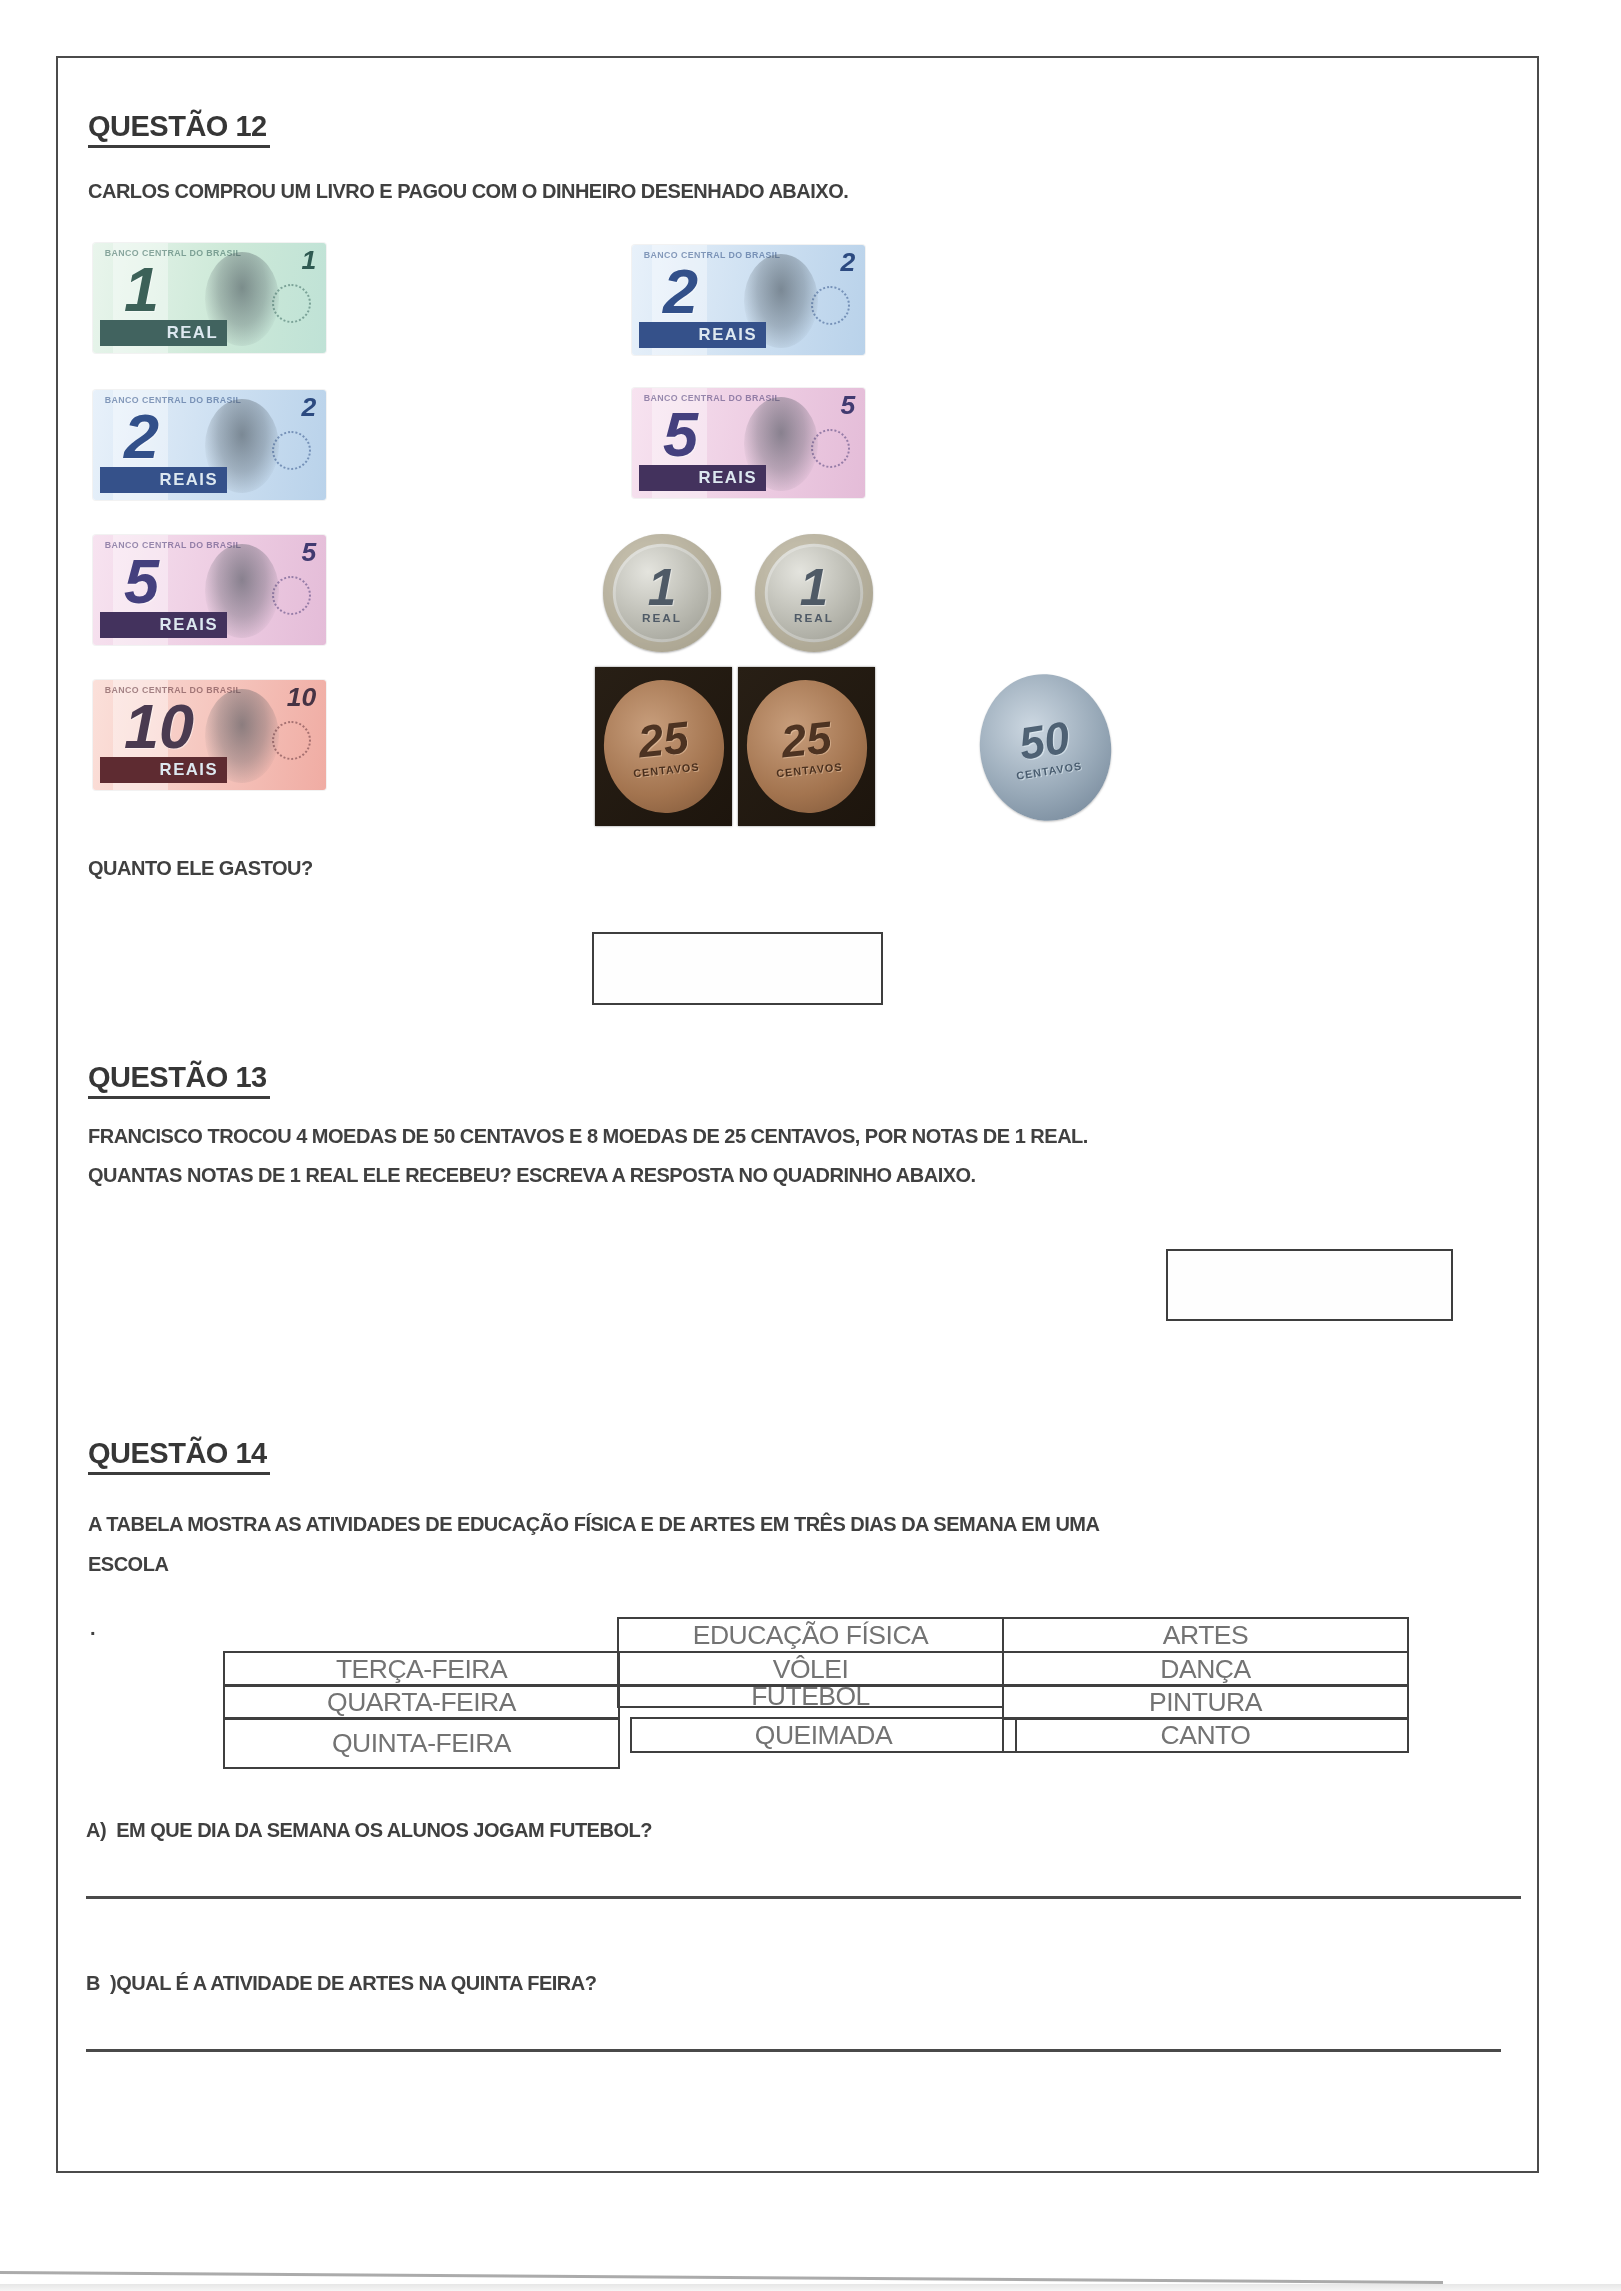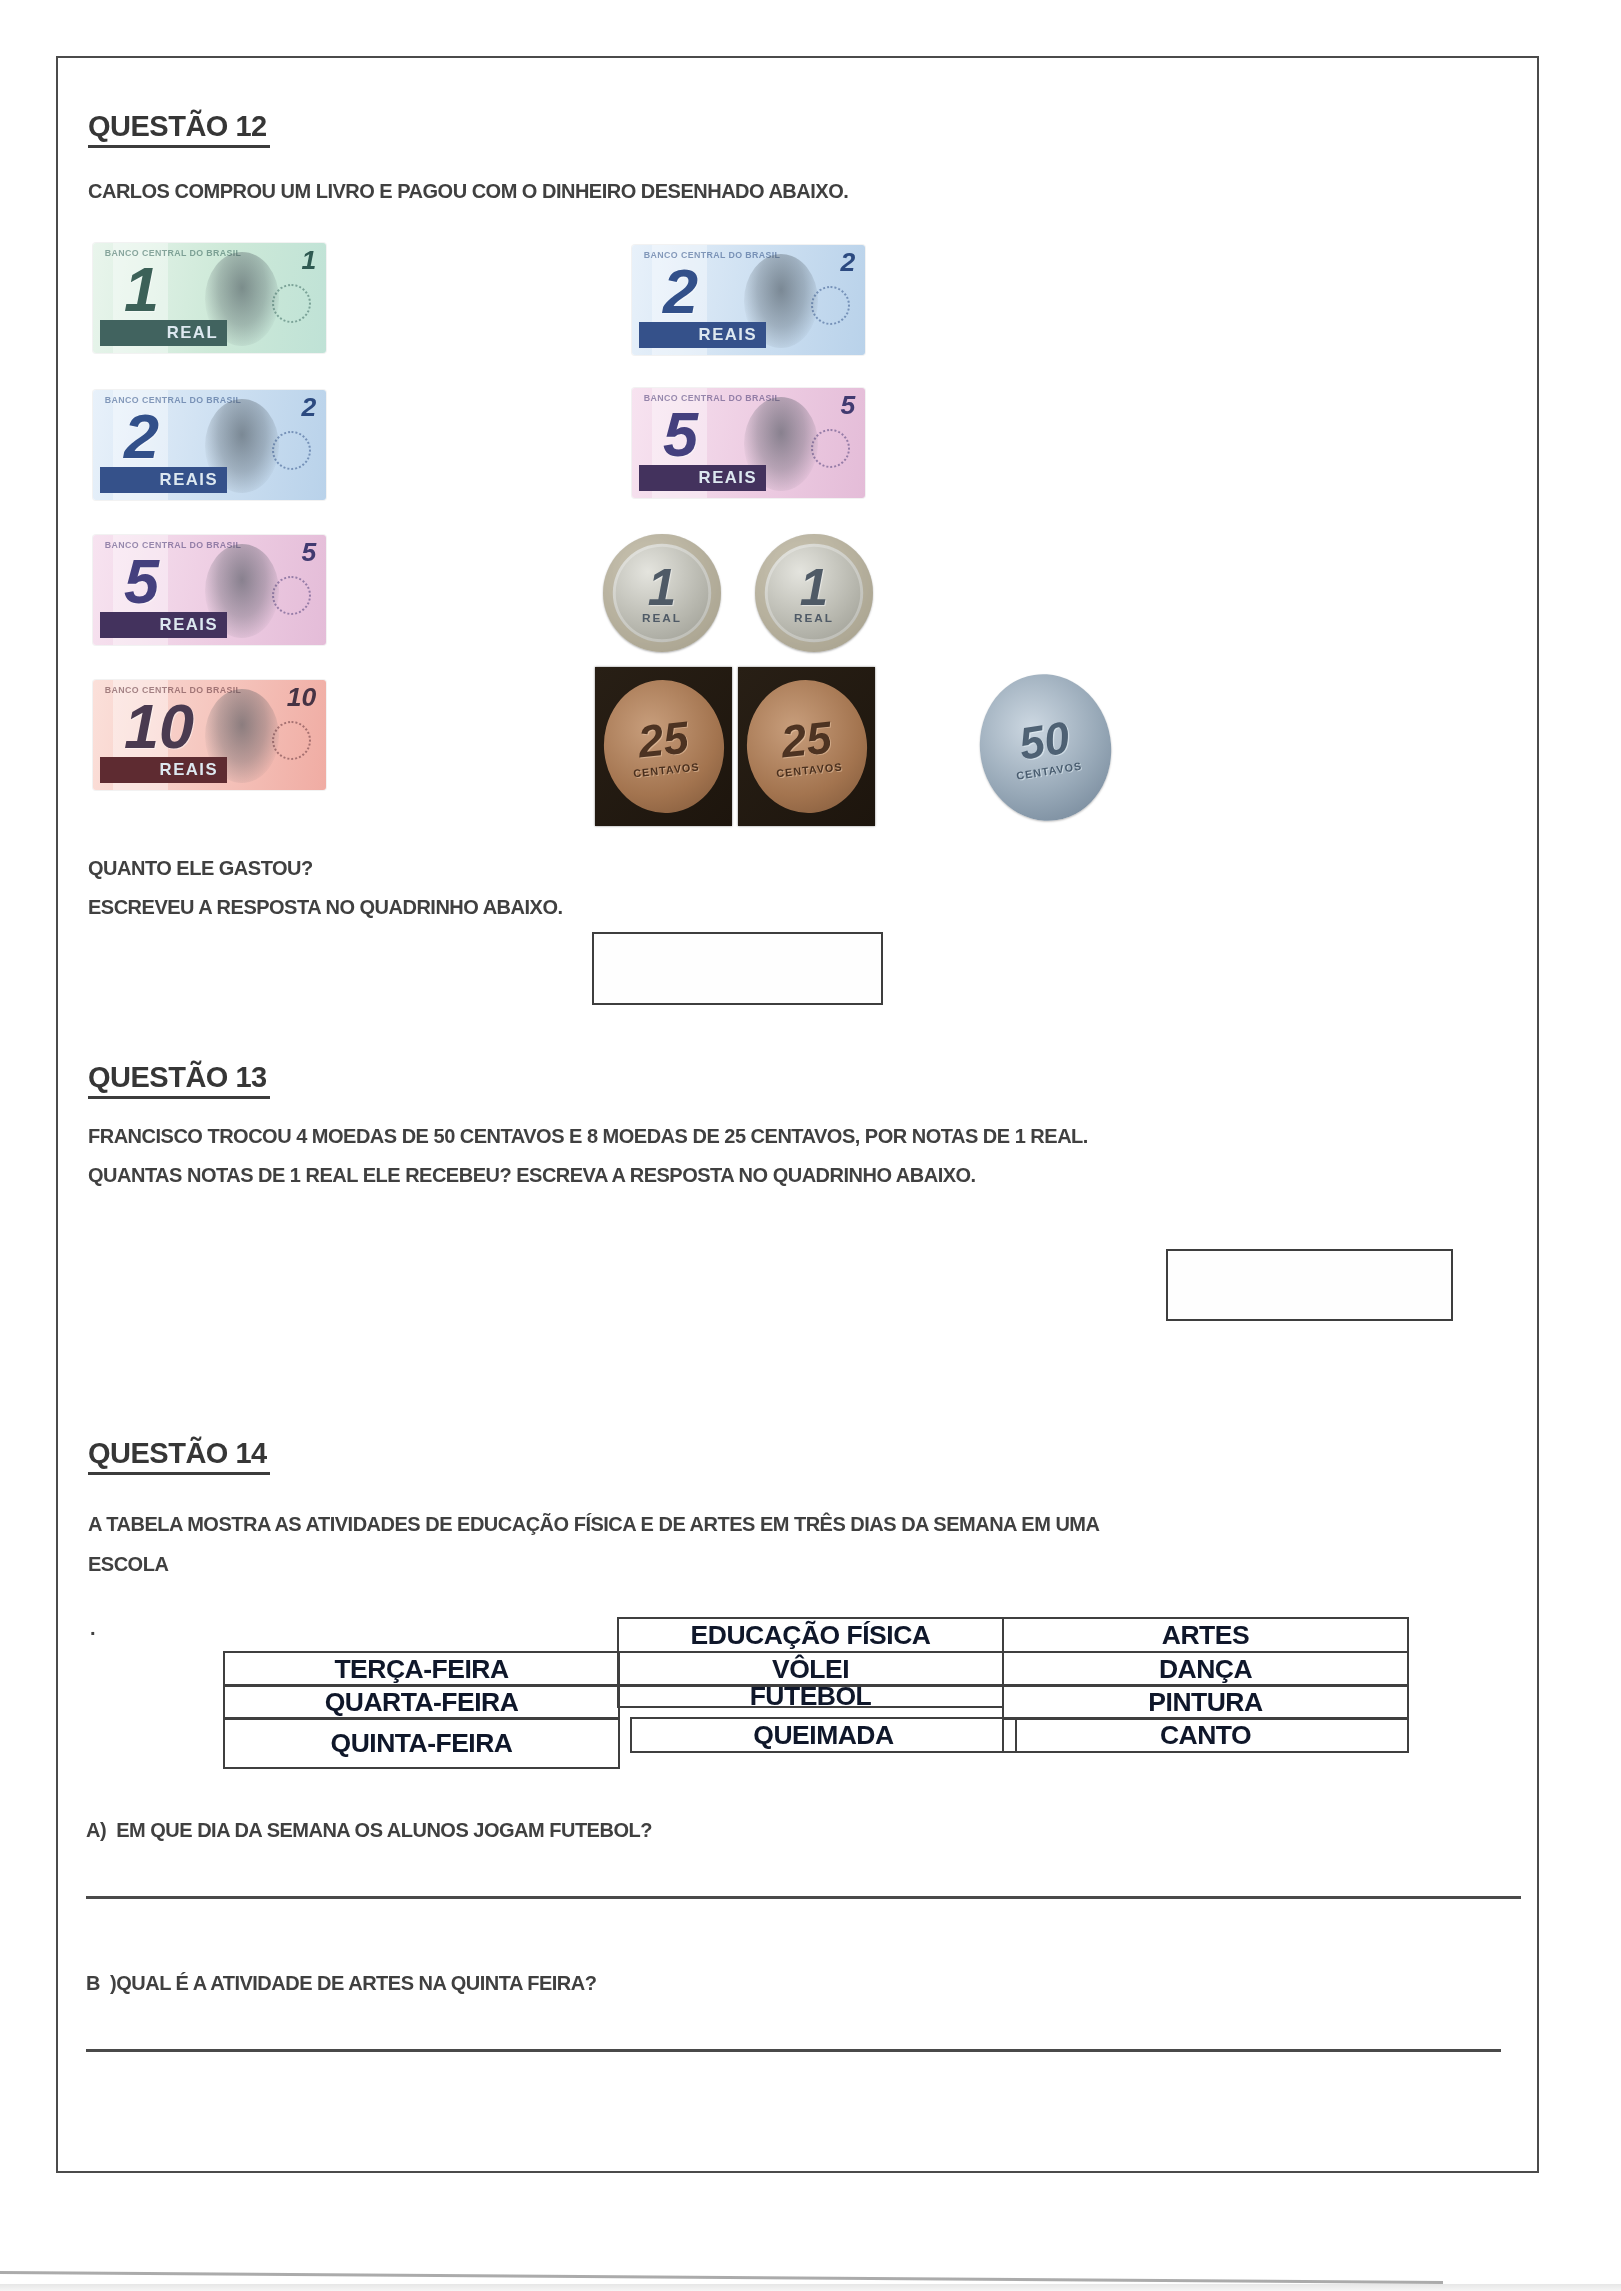--- a/index.html
+++ b/index.html
@@ -56,21 +56,21 @@
   .coin--25{position:relative;width:120px;height:133px;color:rgba(62,38,22,.9);transform:rotate(-6deg);
       background:radial-gradient(circle at 40% 35%, #c89e7c 0%, #a3744f 60%, #7d5638 100%);
       text-shadow:1px 1px 0 rgba(255,225,195,.4);}
   .coin--25 .v{font-size:45px;} .coin--25 .w{font-size:10.8px;letter-spacing:1px;margin-top:2px;}
   .coin--50{width:131px;height:147px;color:rgba(55,75,95,.85);transform:rotate(-9deg);
       background:radial-gradient(circle at 42% 35%, #cdd8e2 0%, #98a9b8 55%, #6d8093 100%);
       text-shadow:1px 1px 0 rgba(235,245,252,.55);box-shadow:0 1px 2px rgba(0,0,0,.25);}
   .coin--50 .v{font-size:45px;} .coin--50 .w{font-size:10.8px;letter-spacing:1px;margin-top:2px;}
   
   .cell{position:absolute;border:2.9px solid #3f3f3f;box-sizing:border-box;display:flex;align-items:center;
-        justify-content:center;font-size:26.5px;font-weight:bold;letter-spacing:-0.5px;color:#0f172a;background:transparent;}
+        justify-content:center;font-size:26.5px;font-weight:normal;letter-spacing:-0.5px;color:#737373;background:transparent;}
   
   .artifact-line{position:absolute;left:-7.8px;top:2276px;width:1451px;height:2.9px;background:#8f8f8f;
         transform:rotate(0.4deg);opacity:.75;}
   .artifact-edge{position:absolute;left:0;top:2284px;width:100%;height:7.8px;
         background:linear-gradient(to bottom, #c9c9c9, #efefef);opacity:.45;}
 </style>
 </head>
 <body>
 
 <div class="sheet">
@@ -160,21 +160,20 @@
       <span class="v">25</span>
       <span class="w">CENTAVOS</span>
     </div>
   </div>
   <div class="coin coin--50" style="left:980px;top:674px">
     <span class="v">50</span>
     <span class="w">CENTAVOS</span>
   </div>
 
   <div class="txt p29" style="left:88px;top:857px">QUANTO ELE GASTOU?</div>
-  <div class="txt p29" style="left:88px;top:896px">ESCREVEU A RESPOSTA NO QUADRINHO ABAIXO.</div>
   <div class="ansbox" style="left:592px;top:932px;width:291px;height:73px"></div>
 
   <div class="txt h" style="left:88px;top:1061px">QUESTÃO 13</div>
   <div class="txt p29" style="left:88px;top:1125px">FRANCISCO TROCOU 4 MOEDAS DE 50 CENTAVOS E 8 MOEDAS DE 25 CENTAVOS, POR NOTAS DE 1 REAL.</div>
   <div class="txt p29" style="left:88px;top:1164px">QUANTAS NOTAS DE 1 REAL ELE RECEBEU? ESCREVA A RESPOSTA NO QUADRINHO ABAIXO.</div>
   <div class="ansbox" style="left:1166px;top:1249px;width:287px;height:72px"></div>
 
   <div class="txt h" style="left:88px;top:1437px">QUESTÃO 14</div>
   <div class="txt p29" style="left:88px;top:1513px">A TABELA MOSTRA AS ATIVIDADES DE EDUCAÇÃO FÍSICA E DE ARTES EM TRÊS DIAS DA SEMANA EM UMA</div>
   <div class="txt p29" style="left:88px;top:1553px">ESCOLA</div>

